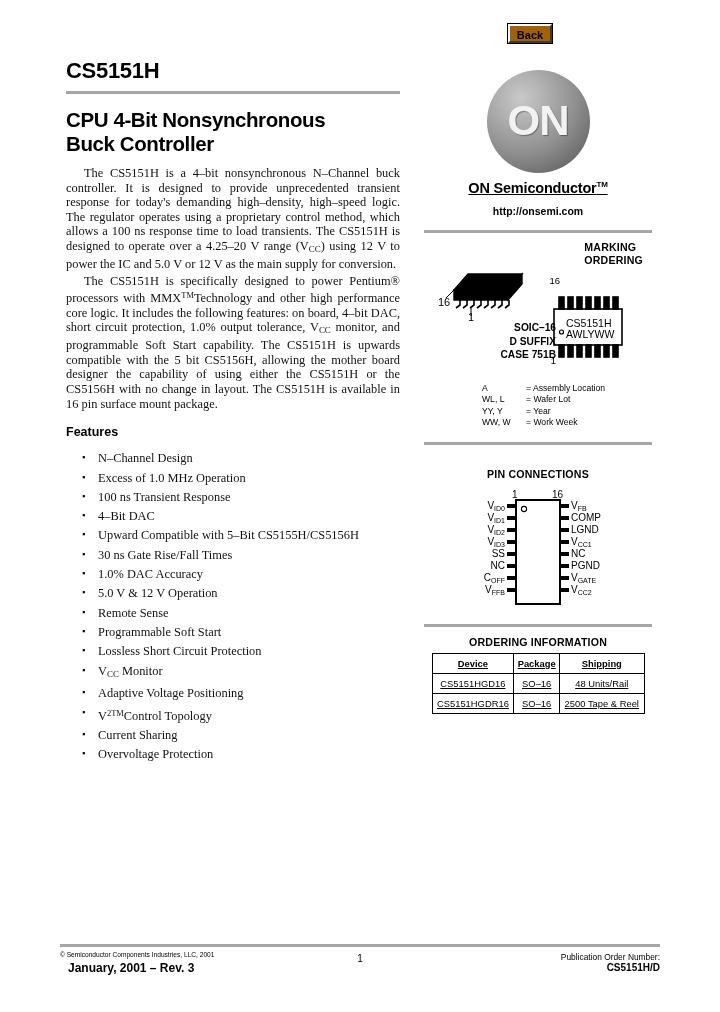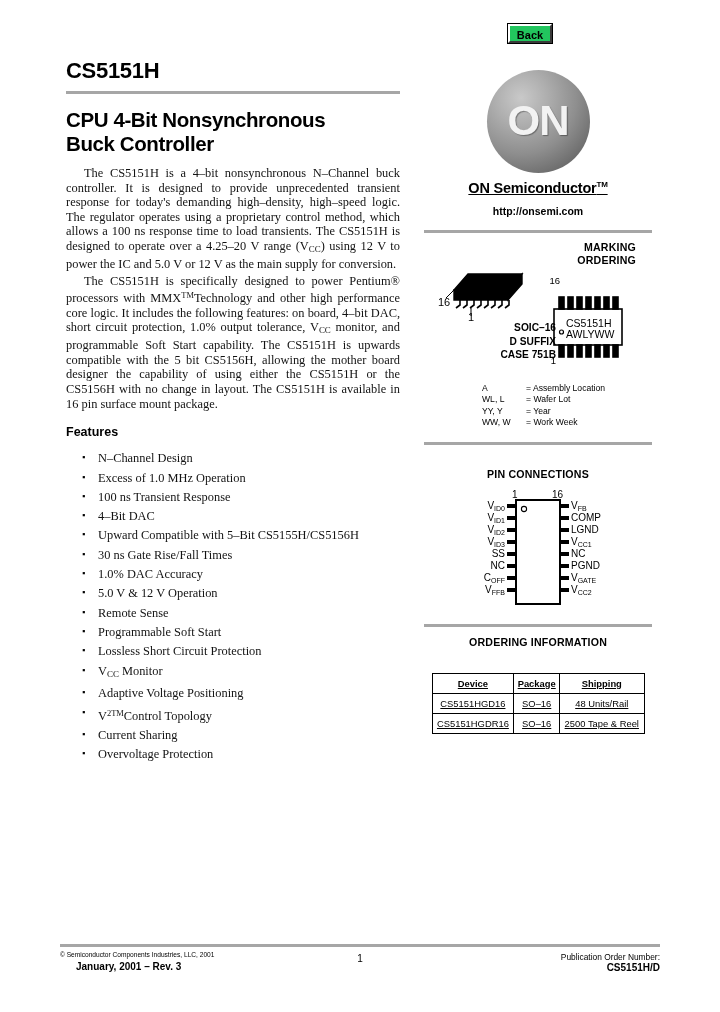--- a/index.html
+++ b/index.html
@@ -22,21 +22,21 @@
     height: 1012px;
   }
 
   
   #back-button {
     position: absolute;
     left: 508px;
     top: 24px;
     width: 44px;
     height: 19px;
-    background: #22c55e;
+    background: #a16207;
     border-top: 2px solid #ffffff;
     border-left: 2px solid #ffffff;
     border-right: 2px solid #3a3a3a;
     border-bottom: 2px solid #3a3a3a;
     box-shadow: 0 0 0 1px #000;
     font-family: "Liberation Sans", sans-serif;
     font-weight: bold;
     font-size: 11px;
     line-height: 19px;
     text-align: center;
@@ -170,23 +170,23 @@
     font-weight: bold;
     font-size: 10.5px;
     margin-top: 9px;
     margin-bottom: 13px;
   }
 
   
   #marking-block { position: relative; height: 148px; }
   #marking-heading-wrap {
     position: absolute;
-    right: 16px;
+    right: 9px;
     top: 8px;
-    text-align: right;
+    text-align: left;
   }
   #soic-drawing {
     position: absolute;
     left: 14px;
     top: 27px;
     width: 96px;
     text-align: center;
   }
   #soic-labels {
     position: absolute;
@@ -230,21 +230,21 @@
   #marking-legend .k { display: inline-block; width: 44px; }
   #marking-legend-spacer { height: 13px; }
 
   
   #pin-block { padding-top: 23px; padding-bottom: 12px; }
   #pin-heading { margin-bottom: 9px; }
   #pin-svg-wrap { display: flex; justify-content: center; }
 
   
   #order-block { padding-top: 9px; }
-  #order-heading { margin-bottom: 24px; }
+  #order-heading { margin-bottom: 4px; }
   #order-table {
     border-collapse: collapse;
     margin: 0 auto;
     width: 213px;
     font-family: "Liberation Sans", sans-serif;
   }
   #order-table th, #order-table td {
     border: 1px solid #000;
     font-size: 9.4px;
     padding: 4px 2px;
@@ -264,24 +264,24 @@
   #footer-rule { height: 3px; background: #a6a6a6; }
   #footer-body { position: relative; height: 34px; margin-top: 4px; }
   #footer-copyright {
     position: absolute;
     left: 0; top: 0;
     font-family: "Liberation Sans", sans-serif;
     font-size: 6.6px;
   }
   #footer-date {
     position: absolute;
-    left: 16px; top: 10px;
-    font-family: "Liberation Sans", sans-serif;
-    font-weight: bold;
-    font-size: 10px;
+    left: 8px; top: 10px;
+    font-family: "Liberation Sans", sans-serif;
+    font-weight: bold;
+    font-size: 12px;
   }
   #footer-page {
     position: absolute;
     left: 0; right: 0; top: 2px;
     text-align: center;
     font-family: "Liberation Sans", sans-serif;
     font-size: 10px;
   }
   #footer-pub-label {
     position: absolute;

